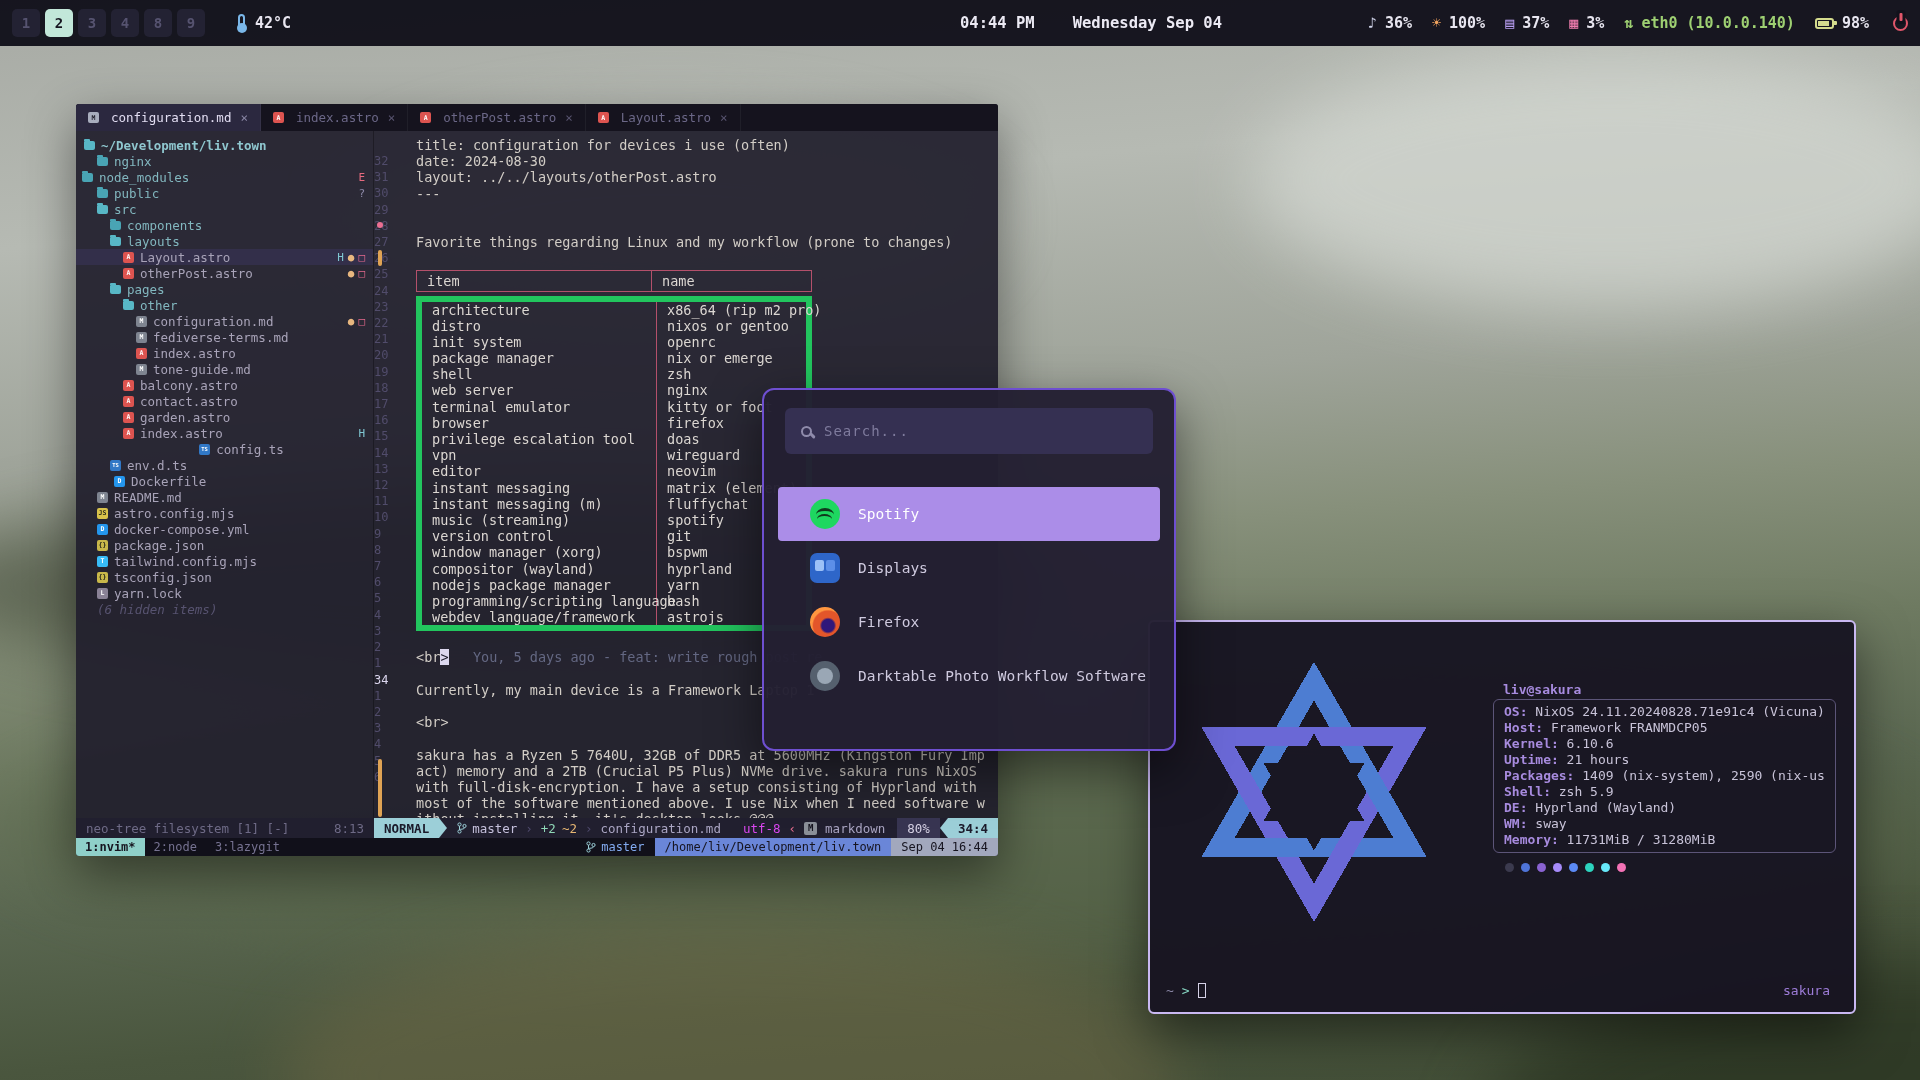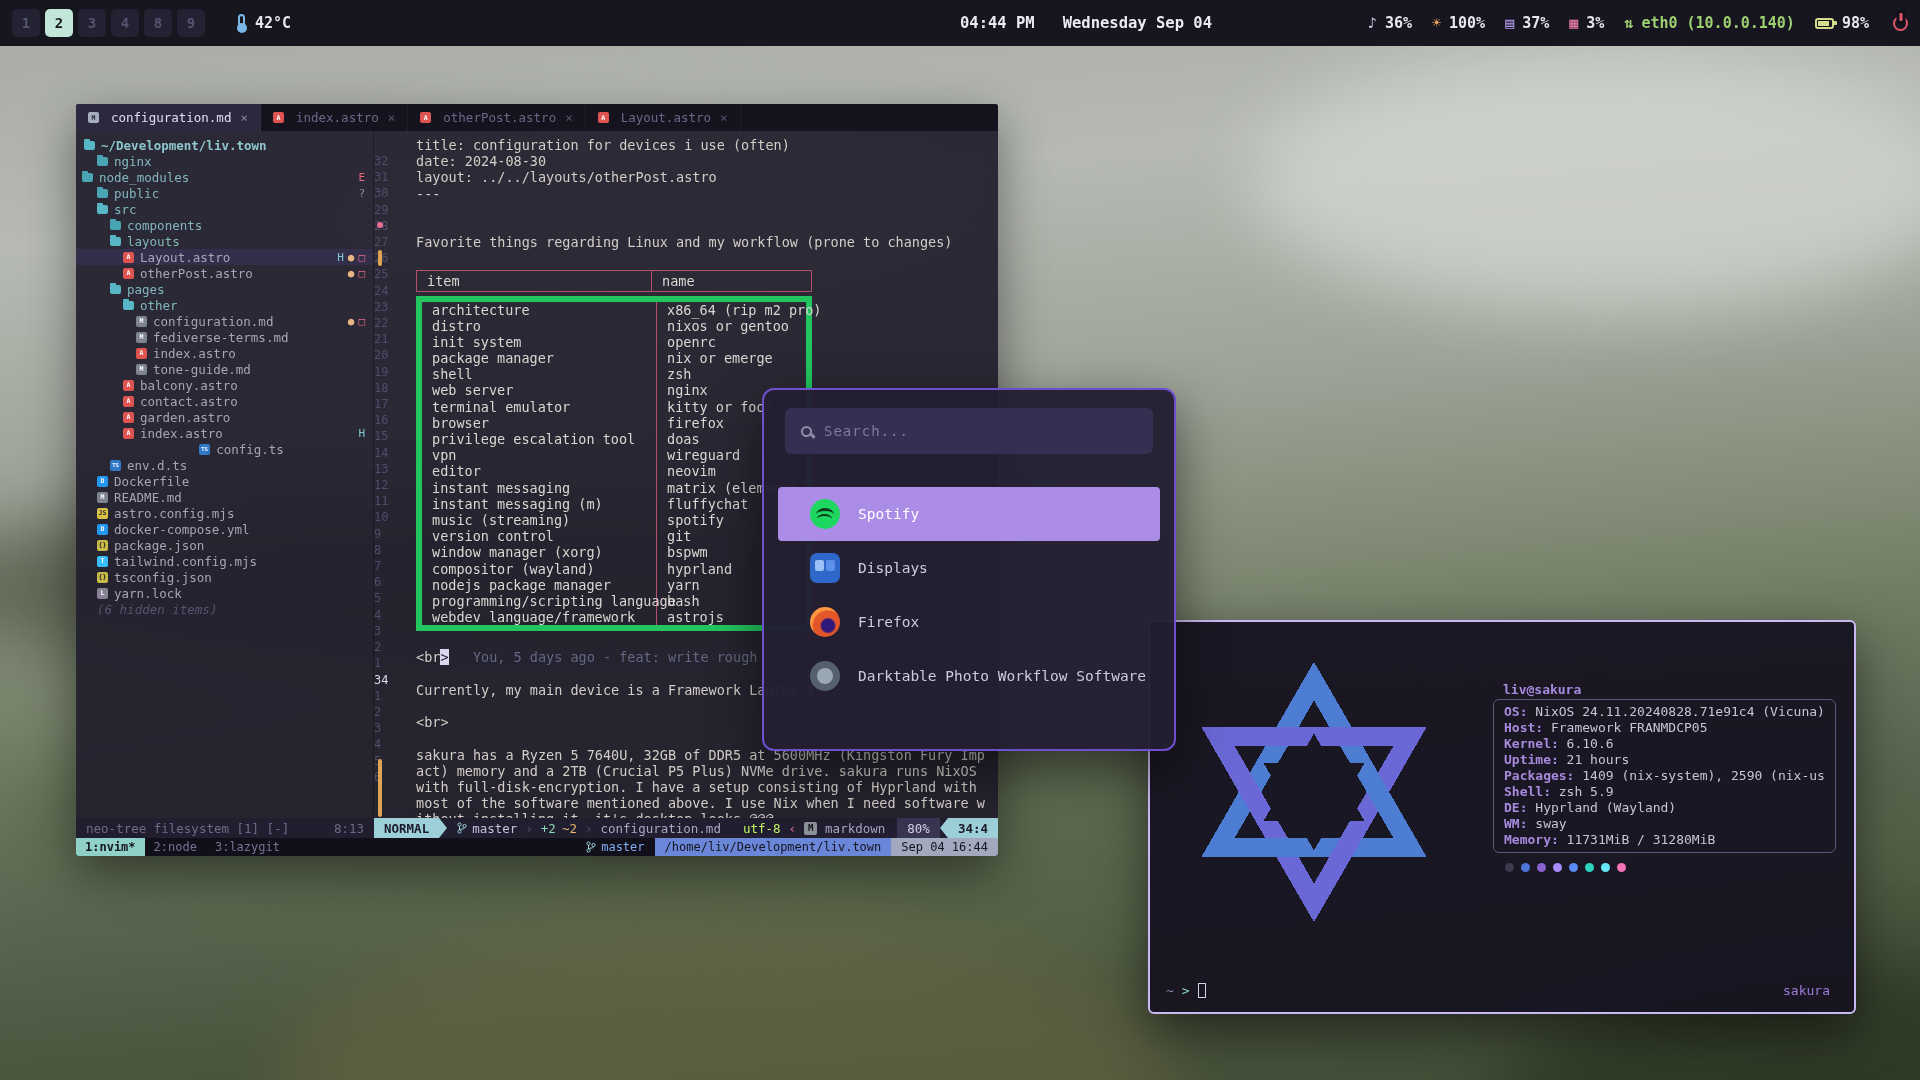--- a/index.html
+++ b/index.html
@@ -18,21 +18,21 @@
 
   
   .topbar { position:absolute; top:0; left:0; right:0; height:46px; background:rgba(18,17,27,.97);
             display:flex; align-items:center; padding:0 12px; z-index:50; color:#e8e6f0; font-weight:bold; font-size:15px; }
   .workspaces{display:flex;}
   .ws{width:28px;height:28px;border-radius:5px;background:#232233;color:#565370;display:flex;align-items:center;justify-content:center;font-size:14px;margin-right:5px;}
   .ws.active{background:#c2e7d9;color:#15141f;}
   .temp-module{display:flex;align-items:center;gap:10px;margin-left:28px;}
   .thermo{position:relative;width:7px;height:13px;border:2px solid #7ab7e8;border-radius:4px 4px 0 0;display:inline-block;margin-bottom:6px;}
   .thermo::after{content:"";position:absolute;left:-3.5px;bottom:-8px;width:10px;height:10px;background:#7ab7e8;border-radius:50%;}
-  .clock{position:absolute;left:50%;display:flex;gap:28px;font-size:15.5px;color:#eceaf4;}
+  .clock{position:absolute;left:50%;display:flex;gap:38px;font-size:15.5px;color:#eceaf4;}
   .tb-right{margin-left:auto;display:flex;align-items:center;gap:20px;}
   .mod{display:flex;align-items:center;gap:8px;}
   .mico{font-style:normal;font-size:15px;display:inline-flex;align-items:center;}
   .i-volume::before{content:"♪";}
   .i-brightness::before{content:"☀";}
   .i-memory::before{content:"▤";}
   .i-cpu::before{content:"▦";}
   .i-network::before{content:"⇅";}
   .i-battery{width:19px;height:11px;border:2px solid #d5dc8e;border-radius:3px;position:relative;}
   .i-battery::before{content:"";position:absolute;right:-5px;top:1.5px;width:3px;height:4px;background:#d5dc8e;border-radius:0 1px 1px 0;}
@@ -106,21 +106,21 @@
   .sl-mode{background:#9ccfd8;color:#1b1a2a;font-weight:bold;padding:0 10px;display:flex;align-items:center;}
   .sl-mode-arrow{width:0;height:0;border-top:10px solid transparent;border-bottom:10px solid transparent;border-left:8px solid #9ccfd8;}
   .sl-branch{display:flex;align-items:center;gap:5px;margin-left:10px;}
   .branch-ic{color:#9ccfd8;}
   .sl-sep{color:#504b6e;margin:0 8px;display:flex;align-items:center;}
   .sl-sep::before{content:"›";}
   .sl-add{color:#8fd8b7;display:flex;align-items:center;}
   .sl-chg{color:#e6b673;display:flex;align-items:center;margin-left:6px;}
   .sl-file{color:#aaa5c3;display:flex;align-items:center;}
   .sl-spring{flex:1;}
-  .sl-enc{color:#bef264;display:flex;align-items:center;text-align:right;}
+  .sl-enc{color:#d946ef;display:flex;align-items:center;text-align:right;}
   .sl-sep2{color:#eb6f92;margin:0 8px;display:flex;align-items:center;}
   .sl-sep2::before{content:"‹";}
   .md-ic{width:13px;height:13px;background:#8a8f98;color:#15141f;font-size:9px;font-weight:bold;display:inline-flex;align-items:center;justify-content:center;border-radius:2px;align-self:center;}
   .md-ic::before{content:"M";}
   .sl-ft{color:#a8a3c0;display:flex;align-items:center;margin-left:8px;}
   .sl-pct{background:#383552;color:#d6d1e4;padding:0 10px;display:flex;align-items:center;margin-left:12px;}
   .sl-pos-arrow{width:0;height:0;border-top:10px solid transparent;border-bottom:10px solid transparent;border-right:8px solid #9ccfd8;}
   .sl-pos{background:#9ccfd8;color:#1b1a2a;font-weight:bold;padding:0 10px;display:flex;align-items:center;}
 
   
@@ -278,21 +278,21 @@
           <div class="trow" style="padding-left: 60px;"><span class="tico md"></span><span class="tlabel">configuration.md</span><span class="tbadges"><span style="color: rgb(232, 183, 127);">●</span><span style="color: rgb(230, 106, 142);">□</span></span></div>
           <div class="trow" style="padding-left: 60px;"><span class="tico md"></span><span class="tlabel">fediverse-terms.md</span></div>
           <div class="trow" style="padding-left: 60px;"><span class="tico astro"></span><span class="tlabel">index.astro</span></div>
           <div class="trow" style="padding-left: 60px;"><span class="tico md"></span><span class="tlabel">tone-guide.md</span></div>
           <div class="trow" style="padding-left: 47px;"><span class="tico astro"></span><span class="tlabel">balcony.astro</span></div>
           <div class="trow" style="padding-left: 47px;"><span class="tico astro"></span><span class="tlabel">contact.astro</span></div>
           <div class="trow" style="padding-left: 47px;"><span class="tico astro"></span><span class="tlabel">garden.astro</span></div>
           <div class="trow" style="padding-left: 47px;"><span class="tico astro"></span><span class="tlabel">index.astro</span><span class="tbadges"><span style="color: rgb(127, 198, 210);">H</span></span></div>
           <div class="trow" style="padding-left: 34px; justify-content: center;"><span class="tico ts"></span><span class="tlabel">config.ts</span></div>
           <div class="trow" style="padding-left: 34px;"><span class="tico ts"></span><span class="tlabel">env.d.ts</span></div>
-          <div class="trow" style="padding-left: 21px;"><span class="tico docker"></span><span class="tlabel">Dockerfile</span></div>
+          <div class="trow" style="padding-left: 21px; margin-left: 17px;"><span class="tico docker"></span><span class="tlabel">Dockerfile</span></div>
           <div class="trow" style="padding-left: 21px;"><span class="tico md"></span><span class="tlabel">README.md</span></div>
           <div class="trow" style="padding-left: 21px;"><span class="tico js"></span><span class="tlabel">astro.config.mjs</span></div>
           <div class="trow" style="padding-left: 21px;"><span class="tico docker"></span><span class="tlabel">docker-compose.yml</span></div>
           <div class="trow" style="padding-left: 21px;"><span class="tico json"></span><span class="tlabel">package.json</span></div>
           <div class="trow" style="padding-left: 21px;"><span class="tico tailwind"></span><span class="tlabel">tailwind.config.mjs</span></div>
           <div class="trow" style="padding-left: 21px;"><span class="tico json"></span><span class="tlabel">tsconfig.json</span></div>
           <div class="trow" style="padding-left: 21px;"><span class="tico lock"></span><span class="tlabel">yarn.lock</span></div>
           <div class="trow" style="padding-left: 21px;"><span class="tlabel note">(6 hidden items)</span></div>
         </div>
     </aside>

